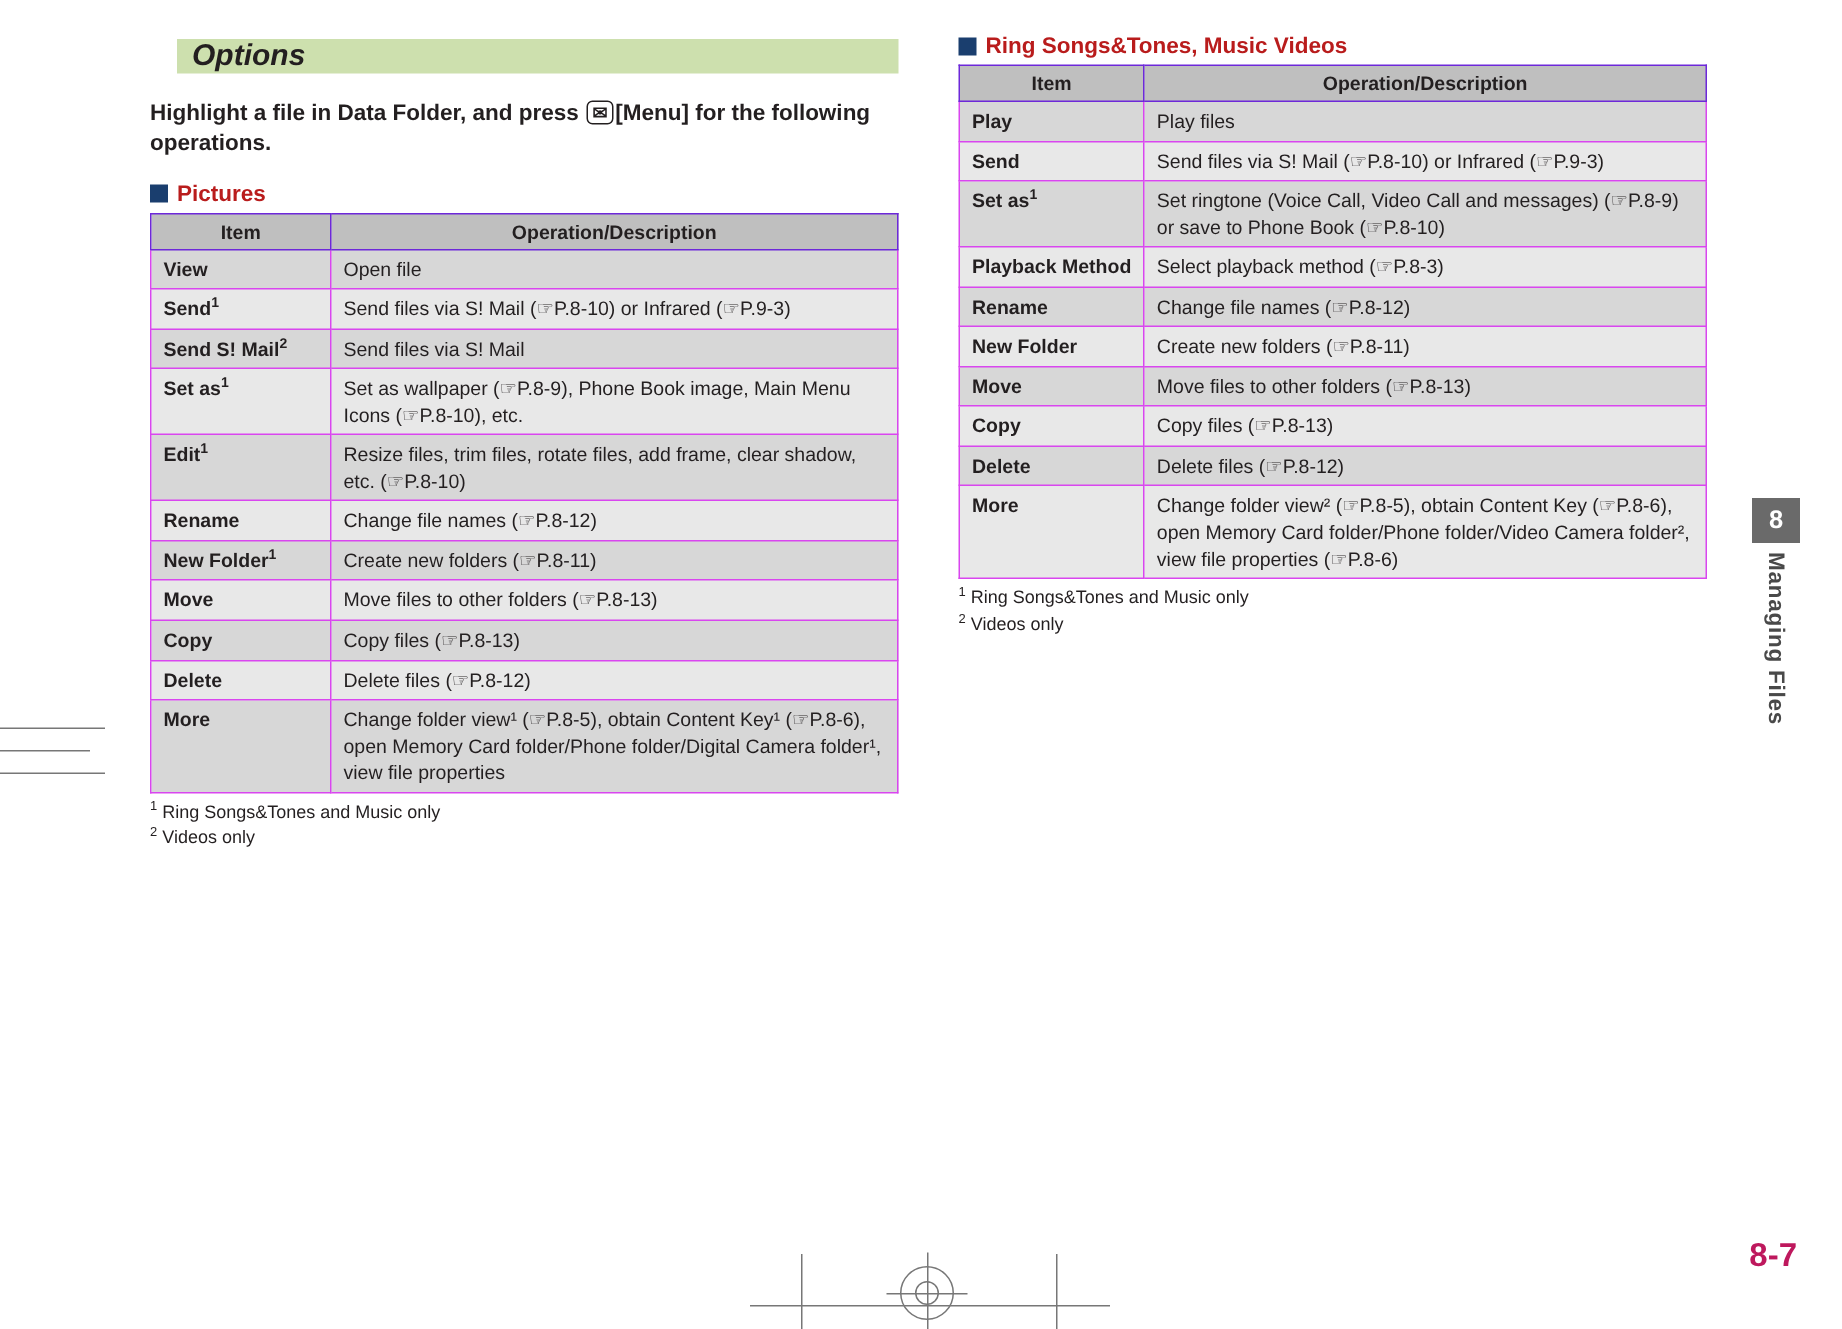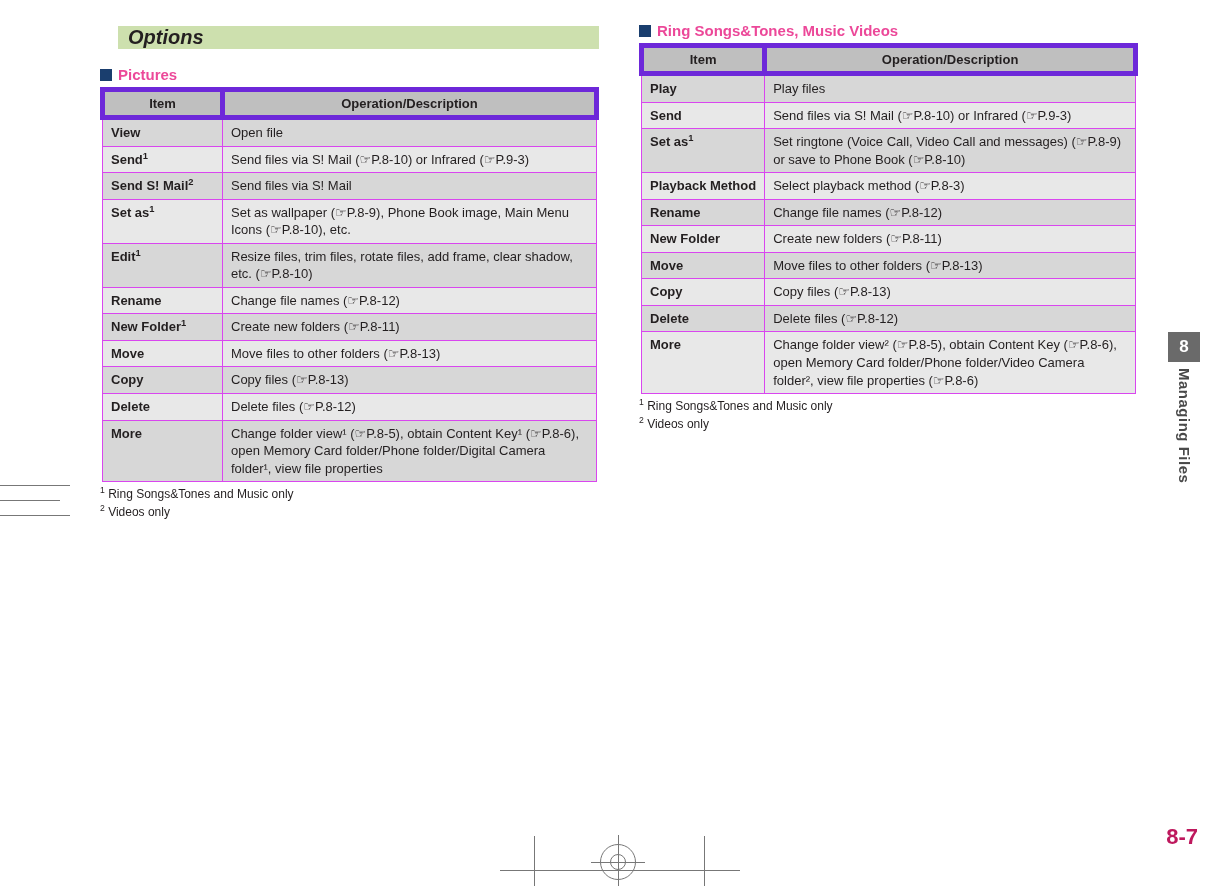--- a/index.html
+++ b/index.html
@@ -63,40 +63,40 @@
     font-size: 12px;
     line-height: 14px;
     vertical-align: 1px;
     margin: 0 1px;
   }
   .sub-heading {
     display: flex;
     align-items: center;
     gap: 6px;
     font-weight: 700;
-    color: #ec4899;
+    color: #b91c1c;
     font-size: 15px;
     margin: 6px 0 4px 0;
   }
   .sub-heading .sq {
     width: 12px;
     height: 12px;
     background: #1a3e6e;
   }
   table.opt {
     border-collapse: collapse;
     width: 100%;
     font-size: 13px;
   }
   table.opt th {
     background: #bfbfbf;
     font-weight: 700;
     text-align: center;
     padding: 4px 6px;
-    border: 5px solid #6d28d9;
+    border: 1px solid #6d28d9;
   }
   table.opt td {
     padding: 4px 8px;
     vertical-align: top;
     border: 1px solid #d946ef;
     line-height: 1.35;
   }
   table.opt tr:nth-child(even) td { background: #e8e8e8; }
   table.opt tr:nth-child(odd)  td { background: #d7d7d7; }
   table.opt td.item {
@@ -189,20 +189,23 @@
 <div class="page-frame">
 
   <div class="col">
     <div class="section-bar">
       <div class="accent"></div>
       <div class="bar-body">
         <span class="bar-title">Options</span>
       </div>
     </div>
 
+    <div class="intro">
+      <span>Highlight a file in Data Folder, and press </span><span class="key-icon">✉</span><span>[Menu] for the following operations.</span>
+    </div>
 
     <div class="sub-heading">
       <span class="sq"></span>
       <span>Pictures</span>
     </div>
 
     <table class="opt">
       <thead>
         <tr>
           <th>Item</th>

